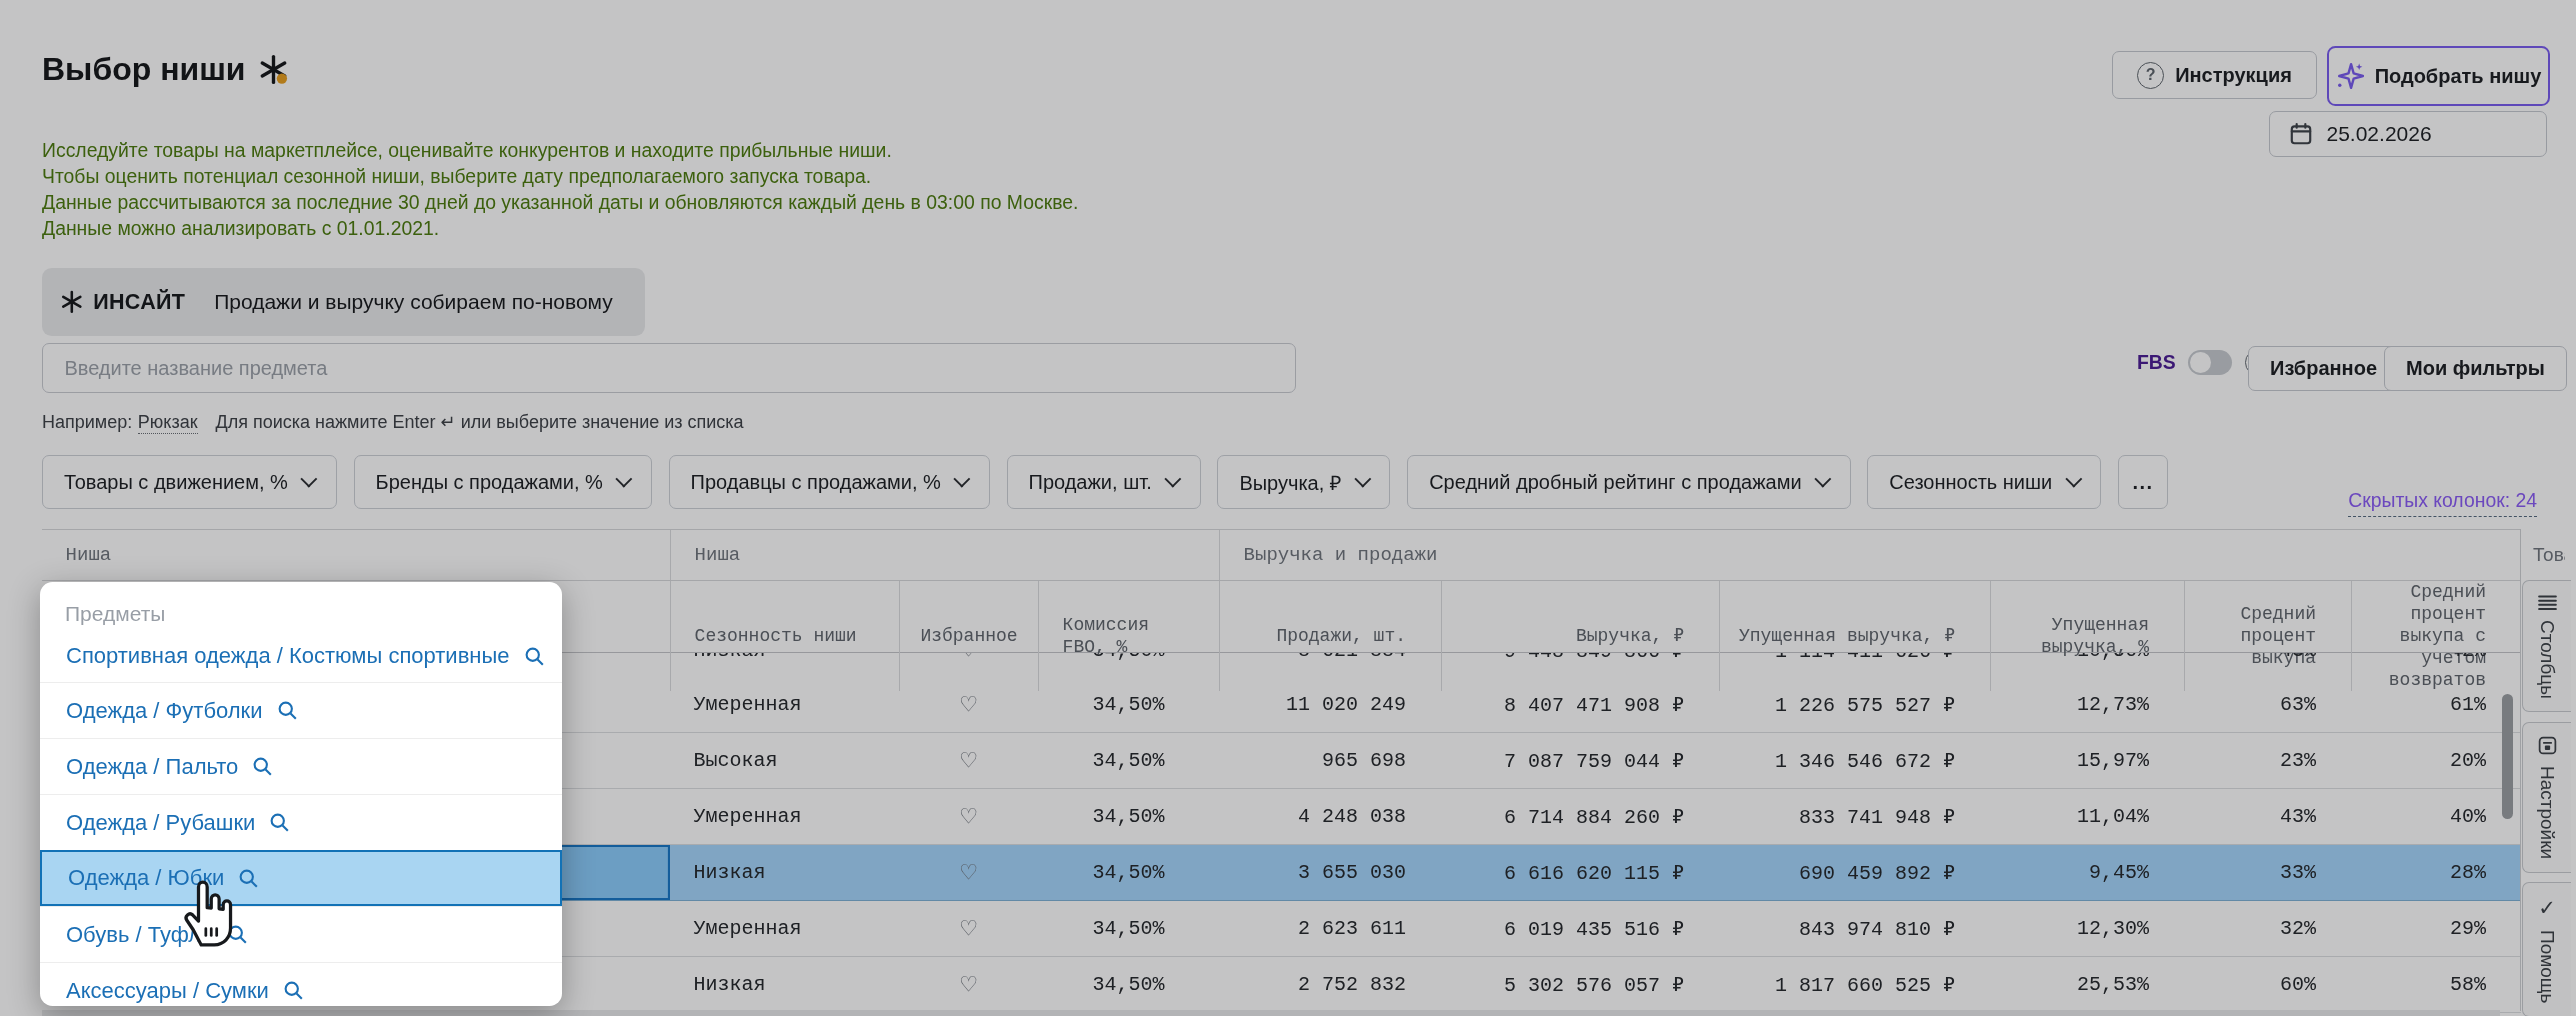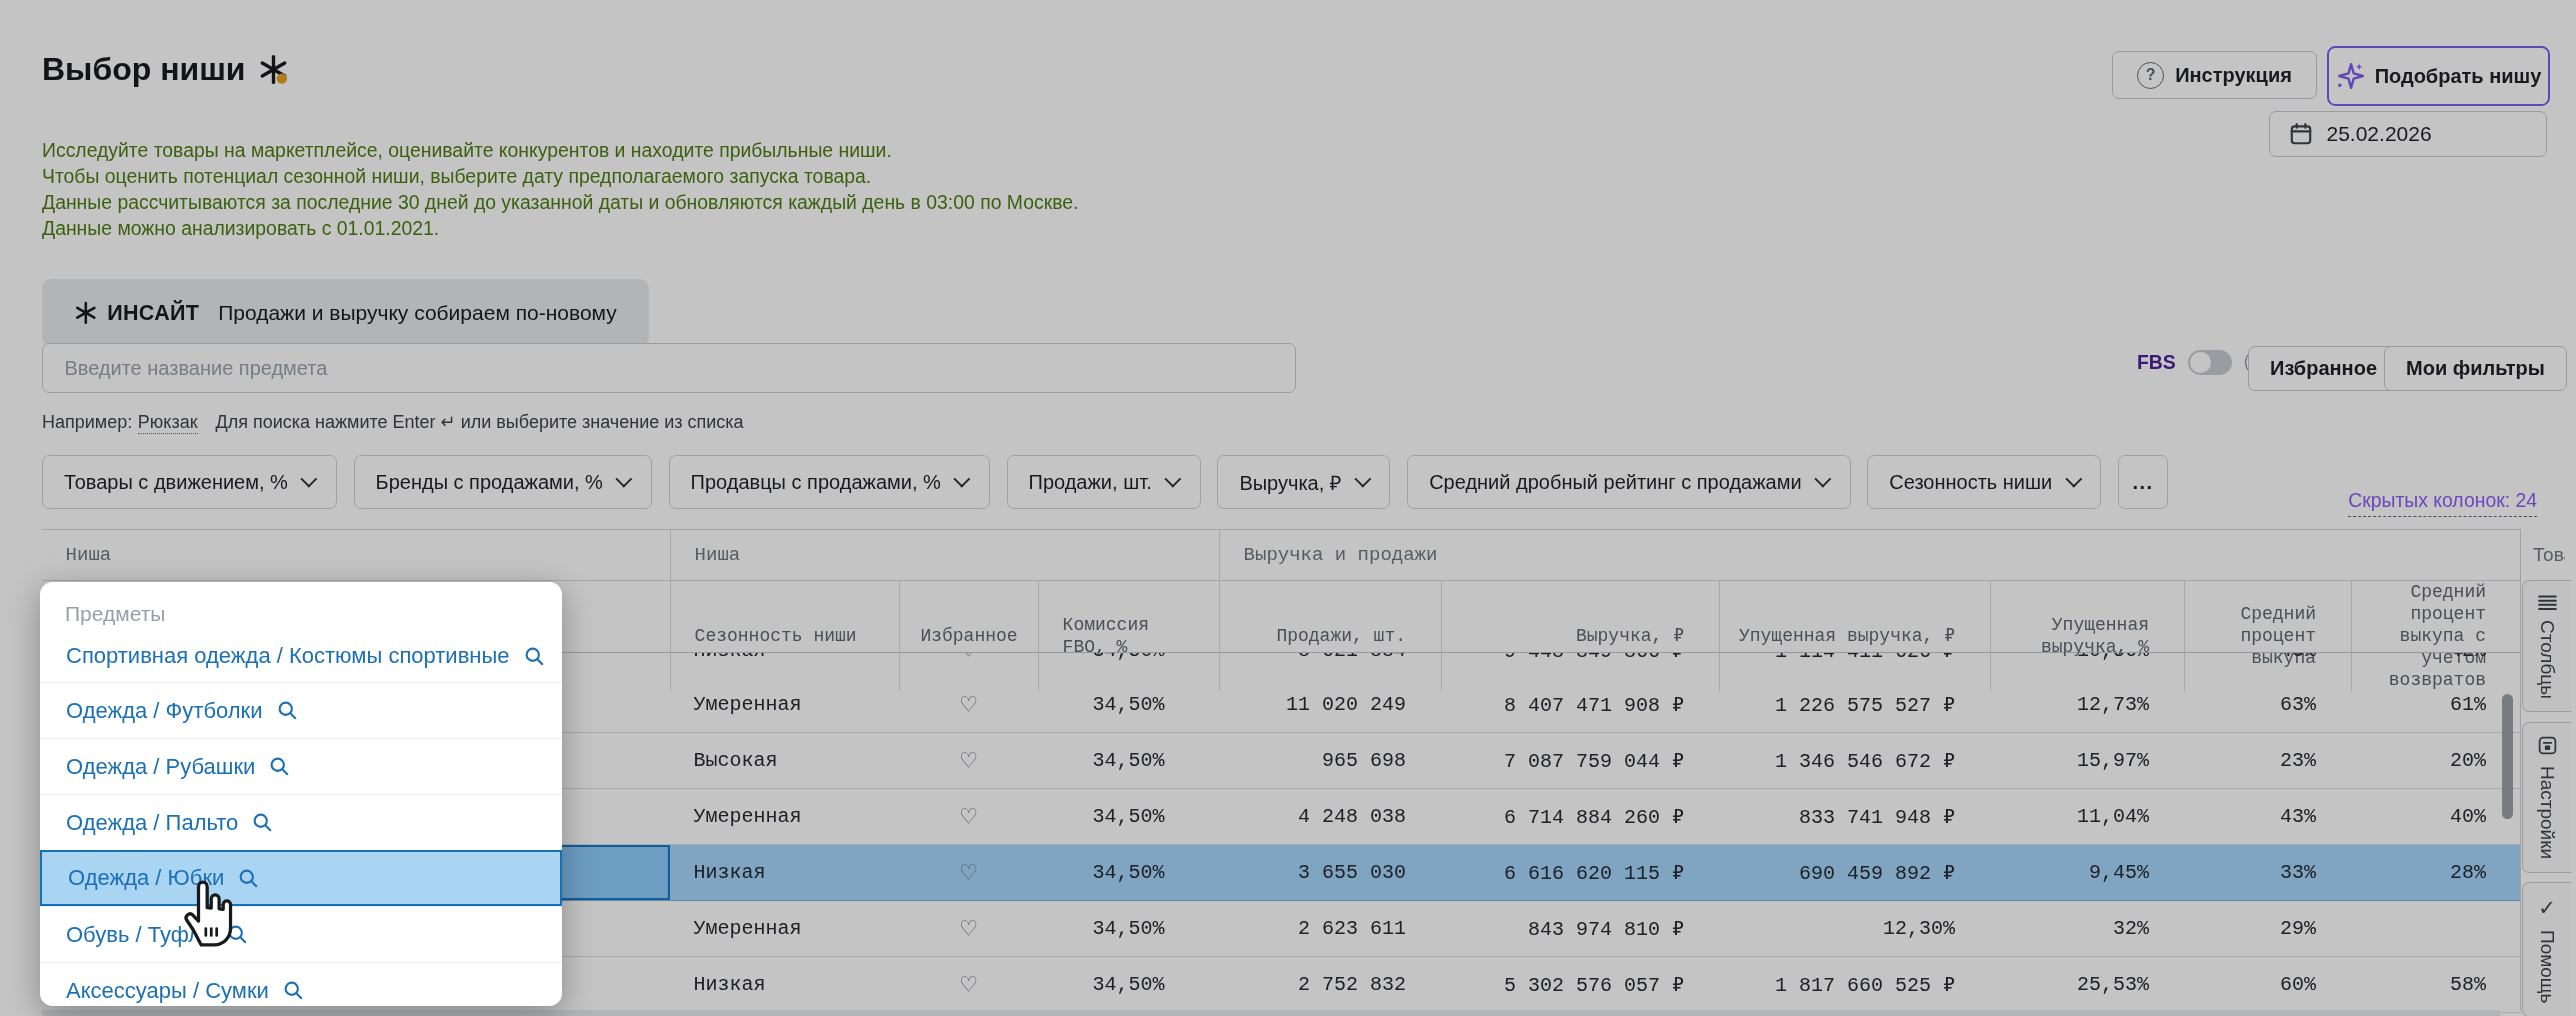--- a/index.html
+++ b/index.html
@@ -19,21 +19,21 @@
   .btn-pick{position:absolute;left:2327px;top:46px;width:219px;height:56px;border:2.1px solid #7a5cf0;border-radius:8.3px;}
   .qmark{display:inline-flex;align-items:center;justify-content:center;width:25px;height:25px;
          border:1.7px solid #5f666d;border-radius:50%;font-size:16px;font-weight:700;color:#5f666d;}
   .date-field{position:absolute;left:2269px;top:111px;width:278px;height:46px;background:#fff;
               border:1.4px solid #c6cad0;border-radius:7px;display:flex;align-items:center;gap:12.5px;
               padding-left:18px;box-sizing:border-box;font-size:21px;color:#1d2024;}
 
   .desc{position:absolute;left:42px;top:137px;font-size:19.4px;line-height:26px;color:#4d7c0f;}
 
   .insight{position:absolute;left:42px;top:268px;height:68px;display:inline-flex;align-items:center;
-           gap:19px;background:#e9eaec;border-radius:9.7px;padding:0 32px 0 32px;margin-top:11px;}
+           gap:29px;background:#e9eaec;border-radius:9.7px;padding:0 32px 0 18px;}
   .insight-brand{display:flex;align-items:center;gap:9.7px;font-size:21.5px;font-weight:700;color:#17191c;letter-spacing:0.3px;}
   .insight-text{font-size:21px;color:#17191c;}
 
   .search{position:absolute;left:42px;top:343px;width:1254px;height:50px;background:#fff;
           border:1.4px solid #c9ccd2;border-radius:7px;box-sizing:border-box;display:flex;align-items:center;padding:0 19.4px;}
   .search input{border:none;outline:none;width:100%;font-size:20px;color:#2a2d31;font-family:inherit;background:transparent;}
   .search input::placeholder{color:#9ba1a9;}
   .hint{position:absolute;left:42px;top:411px;font-size:18px;color:#3e4248;}
   .hint .ex{border-bottom:1.4px dotted #6a6f76;padding-bottom:1.4px;margin-left:5.6px;}
   .hint .rest{margin-left:18px;}
@@ -308,20 +308,21 @@
       <div class="ar">33%</div>
       <div class="ar">28%</div>
     </div>
 
     <div class="trow">
       <div class="cell-niche"></div>
       <div class="al">Умеренная</div>
       <div class="ac heart"></div>
       <div class="ac">34,50%</div>
       <div class="ar">2 623 611</div>
+      <div class="ar">6 019 435 516 ₽</div>
       <div class="ar">843 974 810 ₽</div>
       <div class="ar">12,30%</div>
       <div class="ar">32%</div>
       <div class="ar">29%</div>
     </div>
 
     <div class="trow">
       <div class="cell-niche"></div>
       <div class="al">Низкая</div>
       <div class="ac heart"></div>
@@ -385,29 +386,29 @@
 
     <div class="dd-item">
       <span>Одежда / Футболки</span>
       <svg width="21" height="21" viewBox="0 0 24 24" fill="none" stroke="#1b6fb5" stroke-width="2.4">
         <circle cx="10" cy="10" r="7"></circle>
           <line x1="15.5" y1="15.5" x2="21.5" y2="21.5"></line>
       </svg>
     </div>
 
     <div class="dd-item">
+      <span>Одежда / Пальто</span>
+      <svg width="21" height="21" viewBox="0 0 24 24" fill="none" stroke="#1b6fb5" stroke-width="2.4">
+        <circle cx="10" cy="10" r="7"></circle>
+          <line x1="15.5" y1="15.5" x2="21.5" y2="21.5"></line>
+      </svg>
+    </div>
+
+    <div class="dd-item">
       <span>Одежда / Рубашки</span>
-      <svg width="21" height="21" viewBox="0 0 24 24" fill="none" stroke="#1b6fb5" stroke-width="2.4">
-        <circle cx="10" cy="10" r="7"></circle>
-          <line x1="15.5" y1="15.5" x2="21.5" y2="21.5"></line>
-      </svg>
-    </div>
-
-    <div class="dd-item">
-      <span>Одежда / Пальто</span>
       <svg width="21" height="21" viewBox="0 0 24 24" fill="none" stroke="#1b6fb5" stroke-width="2.4">
         <circle cx="10" cy="10" r="7"></circle>
           <line x1="15.5" y1="15.5" x2="21.5" y2="21.5"></line>
       </svg>
     </div>
 
     <div class="dd-item hovered">
       <span>Одежда / Юбки</span>
       <svg width="21" height="21" viewBox="0 0 24 24" fill="none" stroke="#1b6fb5" stroke-width="2.4">
         <circle cx="10" cy="10" r="7"></circle>

